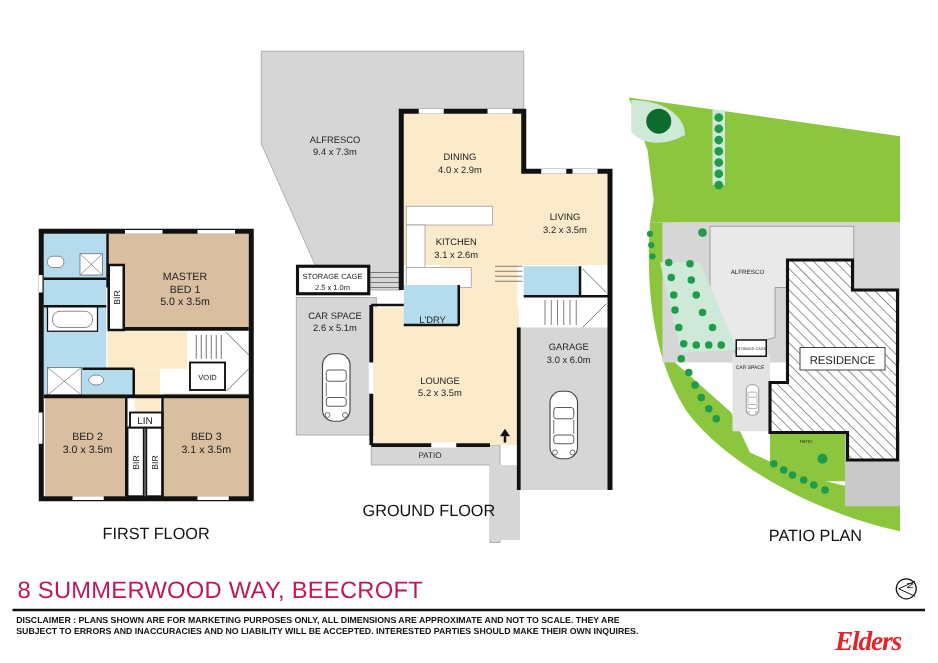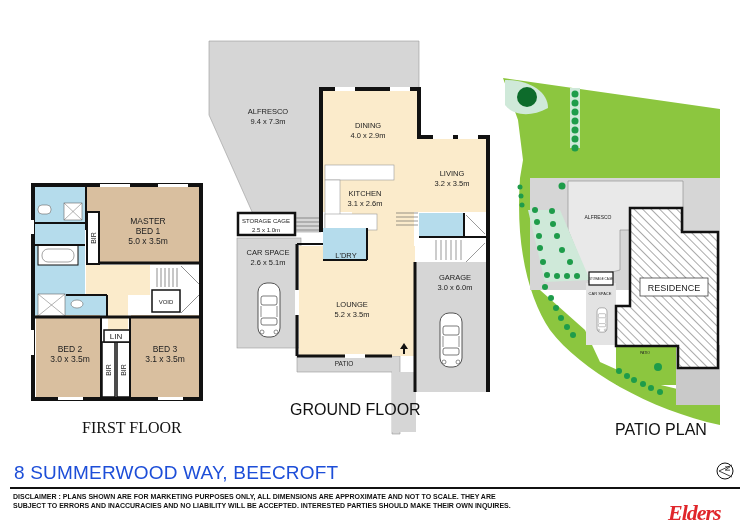--- a/index.html
+++ b/index.html
@@ -1,22 +1,22 @@
 <!DOCTYPE html>
 <html><head>
 <meta charset="utf-8">
 <style>
   html, body { margin:0; padding:0; background:#ffffff; }
   body { width:750px; height:530px; position:relative; overflow:hidden; font-family:"Liberation Sans", sans-serif; color:#222; }
   svg { position:absolute; left:0; top:0; }
   .rl { font-family:"Liberation Sans", sans-serif; fill:#222; text-anchor:middle; }
-  .title { position:absolute; left:14px; top:462px; font-size:19px; font-family:"Liberation Sans", sans-serif; color:#1d4ed8; letter-spacing:0.2px; }
+  .title { position:absolute; left:14px; top:462px; font-size:19px; font-family:"Liberation Sans", sans-serif; color:#be185d; letter-spacing:0.2px; }
   .rule { position:absolute; left:10px; top:487px; width:730px; height:2px; background:#111; }
   .disc { position:absolute; left:13px; top:492px; width:620px; font-size:7px; line-height:9px; font-weight:bold; color:#111; font-family:"Liberation Sans", sans-serif; }
-  .plan-label { position:absolute; font-size:16px; color:#111; font-family:"Liberation Sans", sans-serif; }
+  .plan-label { position:absolute; font-size:13px; color:#111; font-family:"Liberation Sans", sans-serif; }
   .logo { position:absolute; left:668px; top:500px; font-family:"Liberation Serif", serif; font-style:italic; font-weight:bold; font-size:22px; color:#e0262b; letter-spacing:-1px; }
   .compass { position:absolute; left:716px; top:462px; width:18px; height:18px; }
 </style>
 </head>
 <body>
 
 <svg width="750" height="530" viewBox="0 0 750 530">
   <defs>
     <pattern id="hatch" width="6" height="6" patternUnits="userSpaceOnUse" patternTransform="rotate(-45)">
       <rect width="6" height="6" fill="#ffffff"></rect>
@@ -266,21 +266,21 @@
     <text class="rl" x="344" y="366" font-size="6.5">PATIO</text>
 
     <text class="rl" x="674" y="291" font-size="9">RESIDENCE</text>
     <text class="rl" x="598" y="219" font-size="5">ALFRESCO</text>
     <text class="rl" x="601" y="280" font-size="3">STORAGE CAGE</text>
     <text class="rl" x="600" y="295" font-size="4">CAR SPACE</text>
     <text class="rl" x="645" y="354" font-size="3.5">PATIO</text>
   </g>
 </svg>
 
-<div class="plan-label" style="left:82px; top:419px;font-family:Liberation Serif, serif;">FIRST FLOOR</div>
+<div class="plan-label" style="left:82px; top:419px;">FIRST FLOOR</div>
 <div class="plan-label" style="left:290px; top:401px;">GROUND FLOOR</div>
 <div class="plan-label" style="left:615px; top:421px;">PATIO PLAN</div>
 
 <div class="title">8 SUMMERWOOD WAY, BEECROFT</div>
 <svg class="compass" viewBox="0 0 18 18">
   <circle cx="9" cy="9" r="8" fill="#fff" stroke="#111" stroke-width="1"></circle>
   <polyline points="16,3 3,9 16,15" fill="none" stroke="#111" stroke-width="0.8"></polyline>
   <text x="11" y="12" font-size="7" font-family="Liberation Sans, sans-serif" fill="#111" transform="rotate(-90 11 9)">N</text>
 </svg>
 <div class="rule"></div>

